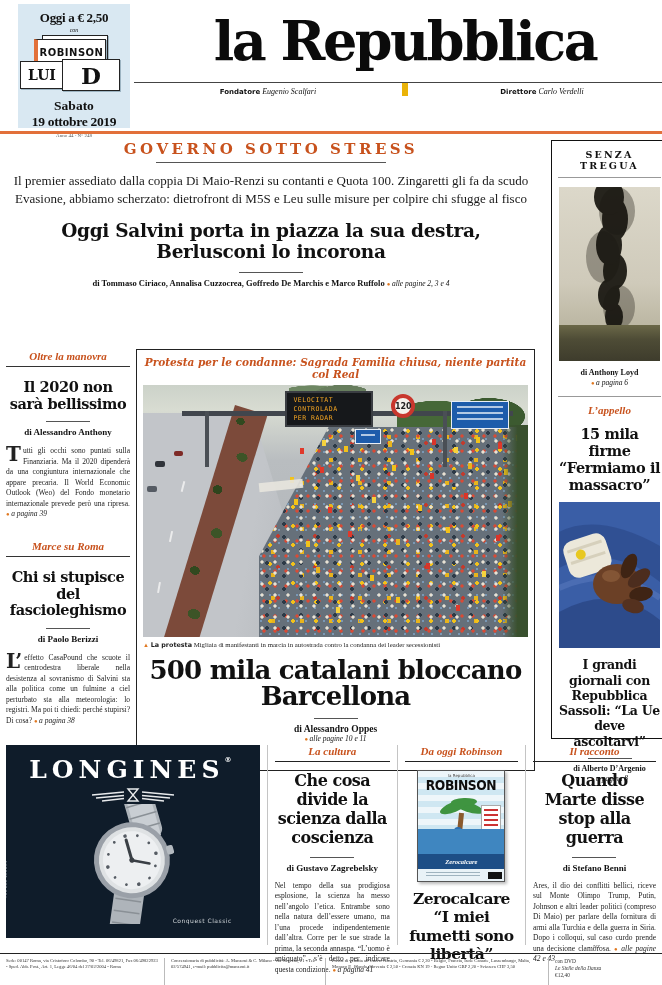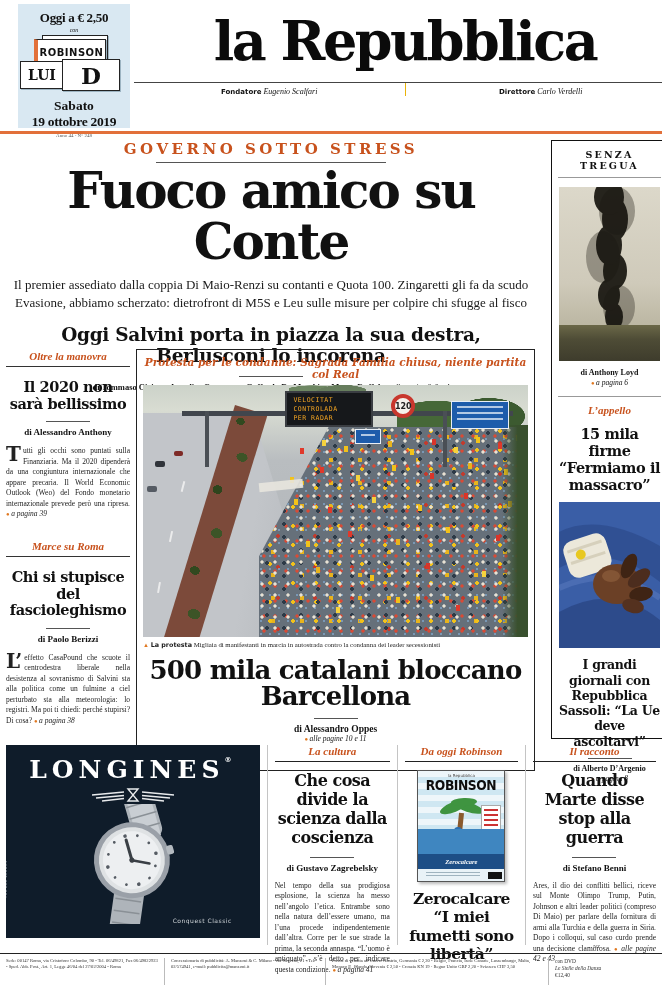--- a/index.html
+++ b/index.html
@@ -20,21 +20,21 @@
   .card-rob { left:16px; top:4px; width:72px; height:26px; border-left:4px solid #e2703a; font-family:"DejaVu Sans", sans-serif; font-weight:bold; font-size:10px; letter-spacing:0.5px; transform:none; }
   .card-lui { left:2px; top:26px; width:44px; height:28px; font-weight:bold; font-size:14px; font-family:"DejaVu Serif", serif; }
   .card-d { left:44px; top:24px; width:58px; height:32px; font-family:"DejaVu Serif", serif; font-size:23px; font-weight:bold; }
   .weekday { font-size:13.5px; font-weight:bold; margin-top:5px; }
   .datefull { font-size:13.5px; font-weight:bold; letter-spacing:-0.3px; }
   .issue-no { font-size:5px; color:#555; margin-top:3px; }
   .mast-wrap { flex:1; text-align:center; padding-top:10px; }
   .masthead { font-family:"DejaVu Serif", serif; font-weight:bold; font-size:54px; letter-spacing:-2.5px; line-height:1; color:#0b0b0b; }
   .mast-row { margin-top:14px; border-top:1px solid #444; display:flex; font-size:8px; }
   .mast-cell { flex:1; padding-top:4px; }
-  .mast-cell:first-child { border-right:1px solid #eab308; }
+  .mast-cell:first-child { border-right:6px solid #eab308; }
   .mast-label { font-weight:bold; font-family:"DejaVu Sans", sans-serif; font-size:7px; }
   .mast-name { font-style:italic; }
   
   .motta { width:120px; height:120px; background:#dd8a2b; position:relative; overflow:hidden; }
   .motta-cres { position:absolute; left:-6px; top:4px; width:34px; height:34px; border-radius:50%; background:#131313; }
   .motta-cres2 { position:absolute; left:-2px; top:10px; width:30px; height:30px; border-radius:50%; background:#dd8a2b; }
   .motta-ear { position:absolute; right:-10px; top:46px; width:36px; height:36px; border-radius:50%; background:#131313; }
   .motta-ear2 { position:absolute; right:-14px; top:52px; width:30px; height:30px; border-radius:50%; background:#dd8a2b; }
   .motta-black { position:absolute; left:10px; right:12px; top:52px; bottom:6px; background:#131313; border-radius:4px 4px 8px 8px; }
   .motta-cup { position:absolute; left:50%; transform:translateX(-50%); bottom:22px; width:46px; height:38px; border-radius:50%; background:#dd8a2b; border:3px solid #f3e6c8; }
@@ -182,21 +182,20 @@
           <span class="mast-name">Carlo Verdelli</span>
         </div>
       </div>
     </div>
   </div>
   <div id="rule-top"></div>
 
   <div id="lead">
     <div class="lead-kicker">GOVERNO SOTTO STRESS</div>
     <div class="lead-kicker-rule"></div>
-    <div class="lead-headline">Fuoco amico su Conte</div>
     <div class="lead-deck">
       <div>Il premier assediato dalla coppia Di Maio-Renzi su contanti e Quota 100. Zingaretti gli fa da scudo</div>
       <div>Evasione, abbiamo scherzato: dietrofront di M5S e Leu sulle misure per colpire chi sfugge al fisco</div>
     </div>
     <div class="lead-subhead">Oggi Salvini porta in piazza la sua destra, Berlusconi lo incorona</div>
     <div class="lead-byline-rule"></div>
     <div class="lead-byline">
       <span>di Tommaso Ciriaco, Annalisa Cuzzocrea, Goffredo De Marchis e Marco Ruffolo</span>
       <span class="pgref">alle pagine 2, 3 e 4</span>
     </div>

